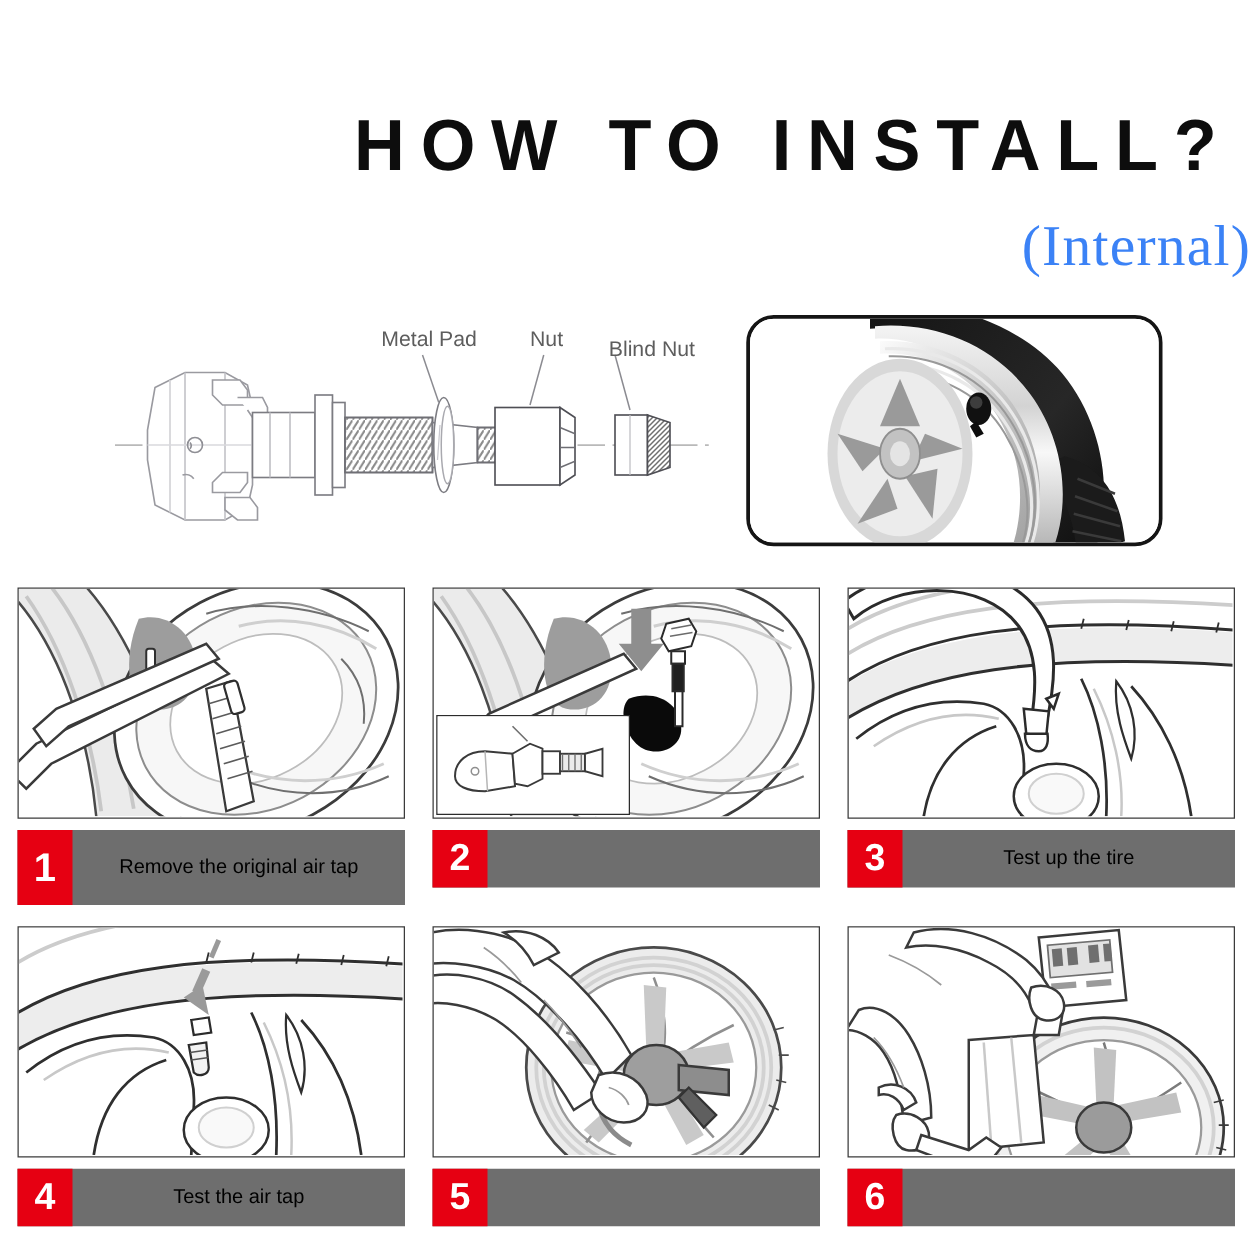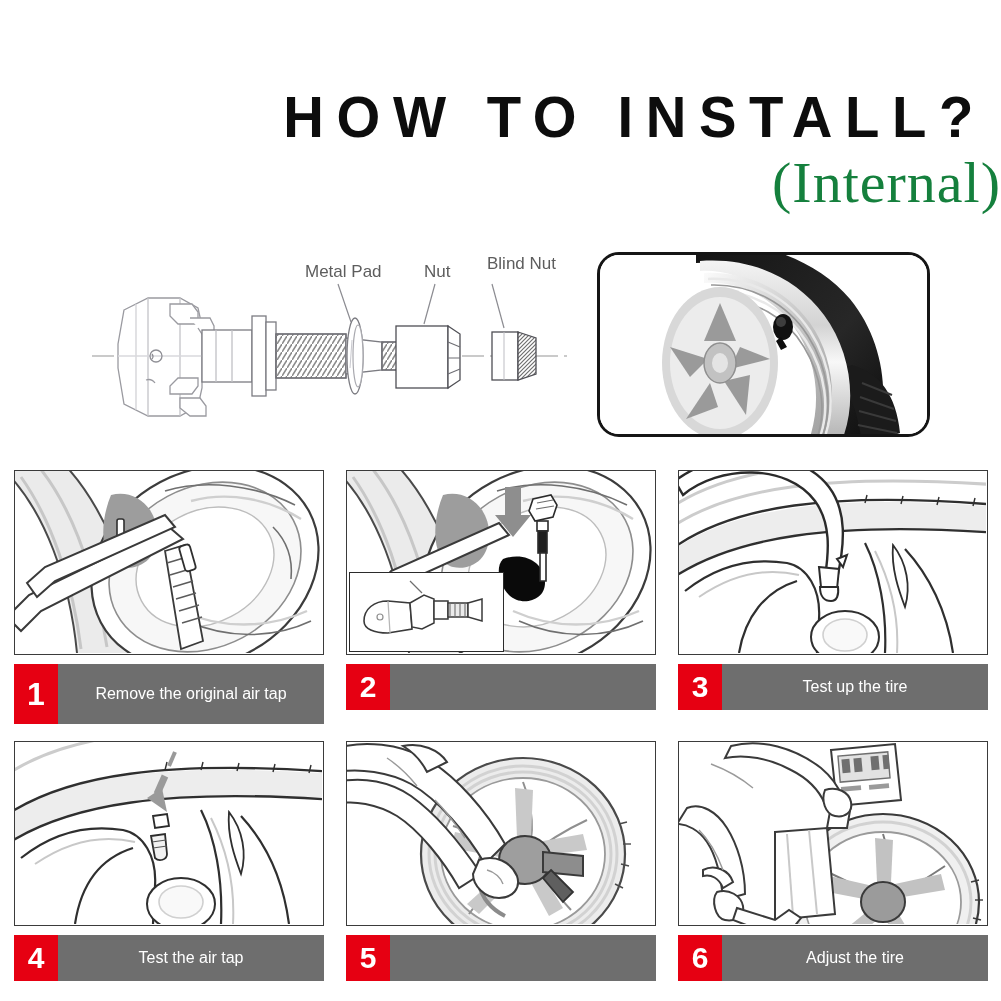--- a/index.html
+++ b/index.html
@@ -27,24 +27,24 @@
     font-family: "Liberation Sans", sans-serif;
     font-weight: 700;
     font-size: 58px;
     letter-spacing: 13px;
     color: #0d0d0d;
     line-height: 1;
     transform: scaleX(0.97);
     white-space: nowrap;
   }
   #subtitle {
-    margin-top: 8px;
+    margin-top: 28px;
     font-family: "Liberation Serif", serif;
-    font-size: 58px;
-    color: #15803d;
+    font-size: 46px;
+    color: #3b82f6;
     letter-spacing: 1px;
     line-height: 1;
   }
 
   
   #parts-diagram {
     position: absolute;
     left: 52px;
     top: 248px;
     width: 560px;
@@ -65,21 +65,21 @@
 
   .part-label {
     position: absolute;
     font-family: "Liberation Sans", sans-serif;
     font-size: 17px;
     color: #5d5d5d;
     white-space: nowrap;
   }
   #label-metal-pad { left: 253px; top: 14px; }
   #label-nut       { left: 372px; top: 14px; }
-  #label-blind-nut { left: 435px; top: 6px; }
+  #label-blind-nut { left: 435px; top: 22px; }
 
   
   #steps-grid {
     position: absolute;
     left: 14px;
     top: 470px;
     width: 974px;
     display: grid;
     grid-template-columns: 310px 310px 310px;
     grid-template-rows: auto auto;
@@ -110,21 +110,21 @@
     font-family: "Liberation Sans", sans-serif;
     font-weight: 700;
     font-size: 30px;
     display: flex;
     align-items: center;
     justify-content: center;
     line-height: 1;
   }
   .step-text {
     flex: 1 1 auto;
-    color: #ffffff;
+    color: #000000;
     font-family: "Liberation Sans", sans-serif;
     font-size: 16px;
     display: flex;
     align-items: center;
     justify-content: center;
     text-align: center;
     padding: 0 6px;
     line-height: 1.35;
   }
   .step-caption.two-line { height: 60px; }
@@ -683,17 +683,16 @@
           <path d="M58,166 L96,178 L110,168 L122,176 L114,186 L86,190 L54,178 Z"></path>
         </g>
         <g fill="none" stroke="#9a9a9a" stroke-width="1.4">
           <path d="M32,22 C48,28 62,36 74,46"></path>
           <path d="M20,88 C30,98 38,112 44,128"></path>
         </g>
       </svg>
     </div>
     <div class="step-caption">
       <div class="step-number">6</div>
-      <div class="step-text">Adjust the tire</div>
     </div>
   </div>
 
 </div>
 
 </body></html>

